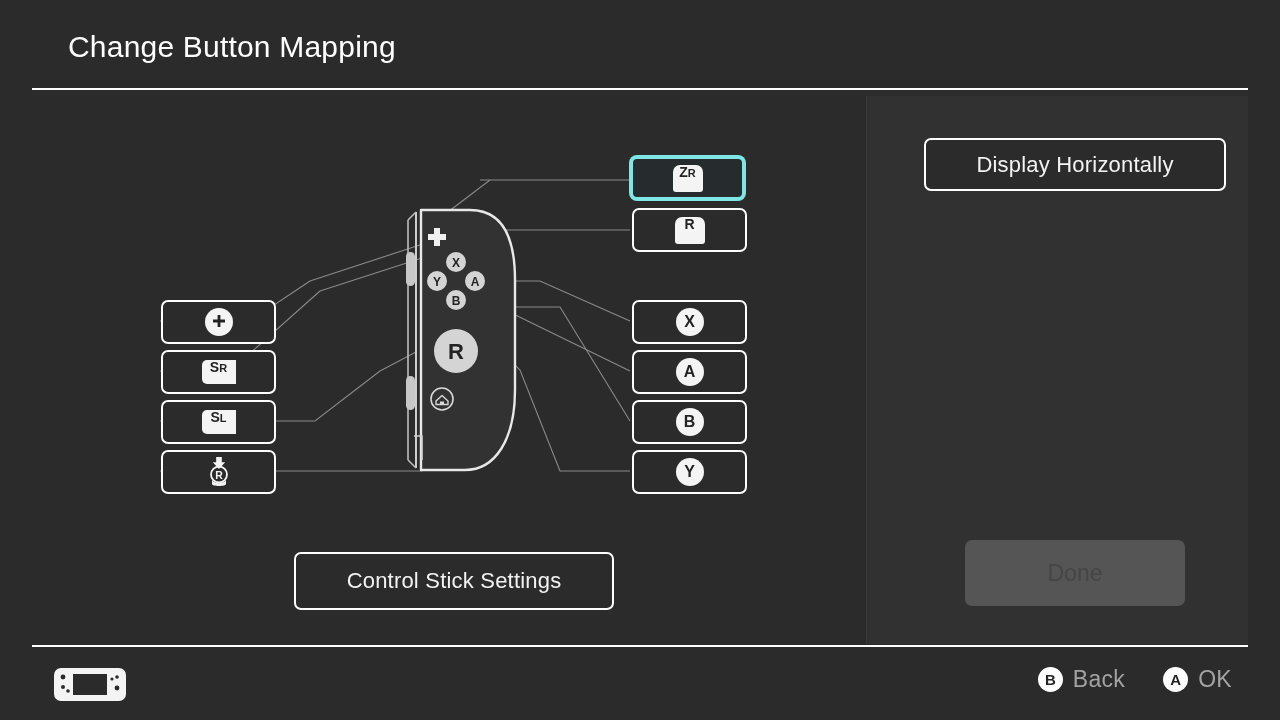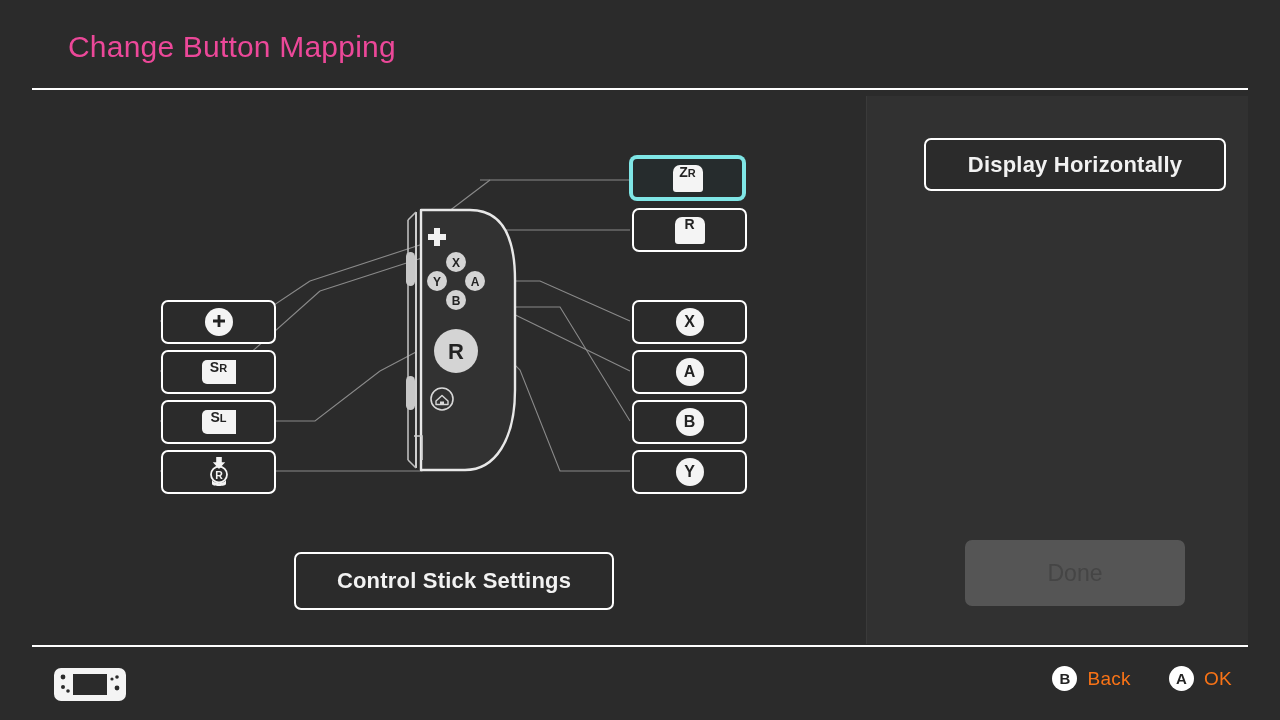--- a/index.html
+++ b/index.html
@@ -19,21 +19,21 @@
     background: #2b2b2b;
   }
 
   
   #header-title {
     position: absolute;
     left: 68px;
     top: 30px;
     font-size: 30px;
     font-weight: 400;
-    color: #ec4899;
+    color: #ffffff;
     letter-spacing: 0.2px;
     white-space: nowrap;
   }
   #header-rule {
     position: absolute;
     left: 32px;
     top: 88px;
     width: 1216px;
     height: 2px;
     background: #ffffff;
@@ -62,22 +62,22 @@
     display: flex;
     align-items: center;
     gap: 38px;
   }
   .hint {
     display: flex;
     align-items: center;
     gap: 10px;
   }
   .hint-label {
-    font-size: 19px;
-    color: #f97316;
+    font-size: 23px;
+    color: #a3a3a3;
     letter-spacing: 0.3px;
   }
   .btn-glyph-circle {
     width: 25px;
     height: 25px;
     border-radius: 50%;
     background: #ffffff;
     color: #242424;
     font-size: 15px;
     font-weight: bold;
@@ -186,21 +186,20 @@
     position: absolute;
     border: 2px solid #ffffff;
     border-radius: 7px;
     background: #2b2b2b;
     display: flex;
     align-items: center;
     justify-content: center;
     font-size: 22px;
     color: #f2f2f2;
     letter-spacing: 0.2px;
-    font-weight: bold;
   }
   #btn-control-stick {
     left: 294px;
     top: 552px;
     width: 320px;
     height: 58px;
   }
   #btn-display-horizontally {
     left: 924px;
     top: 138px;

